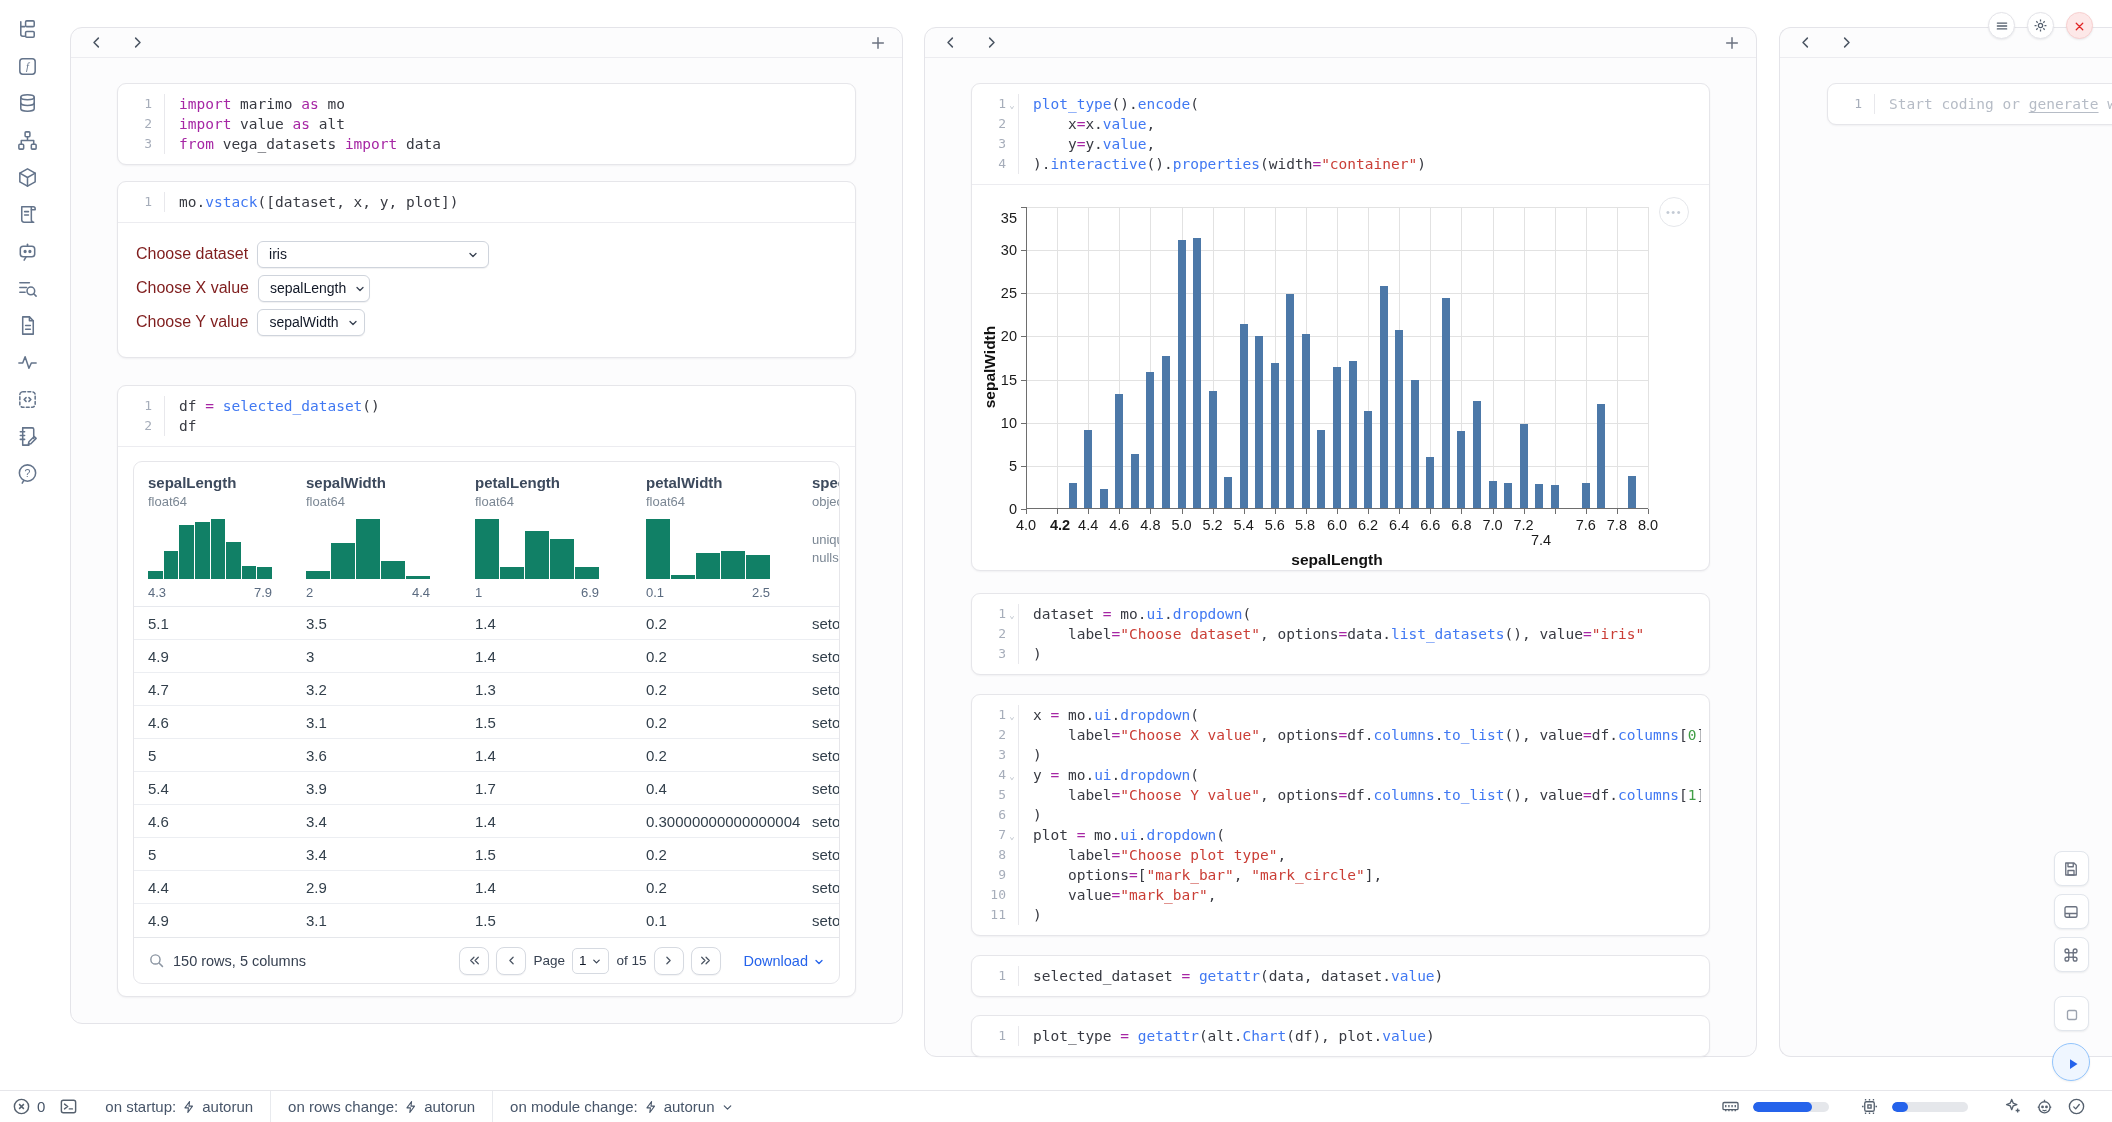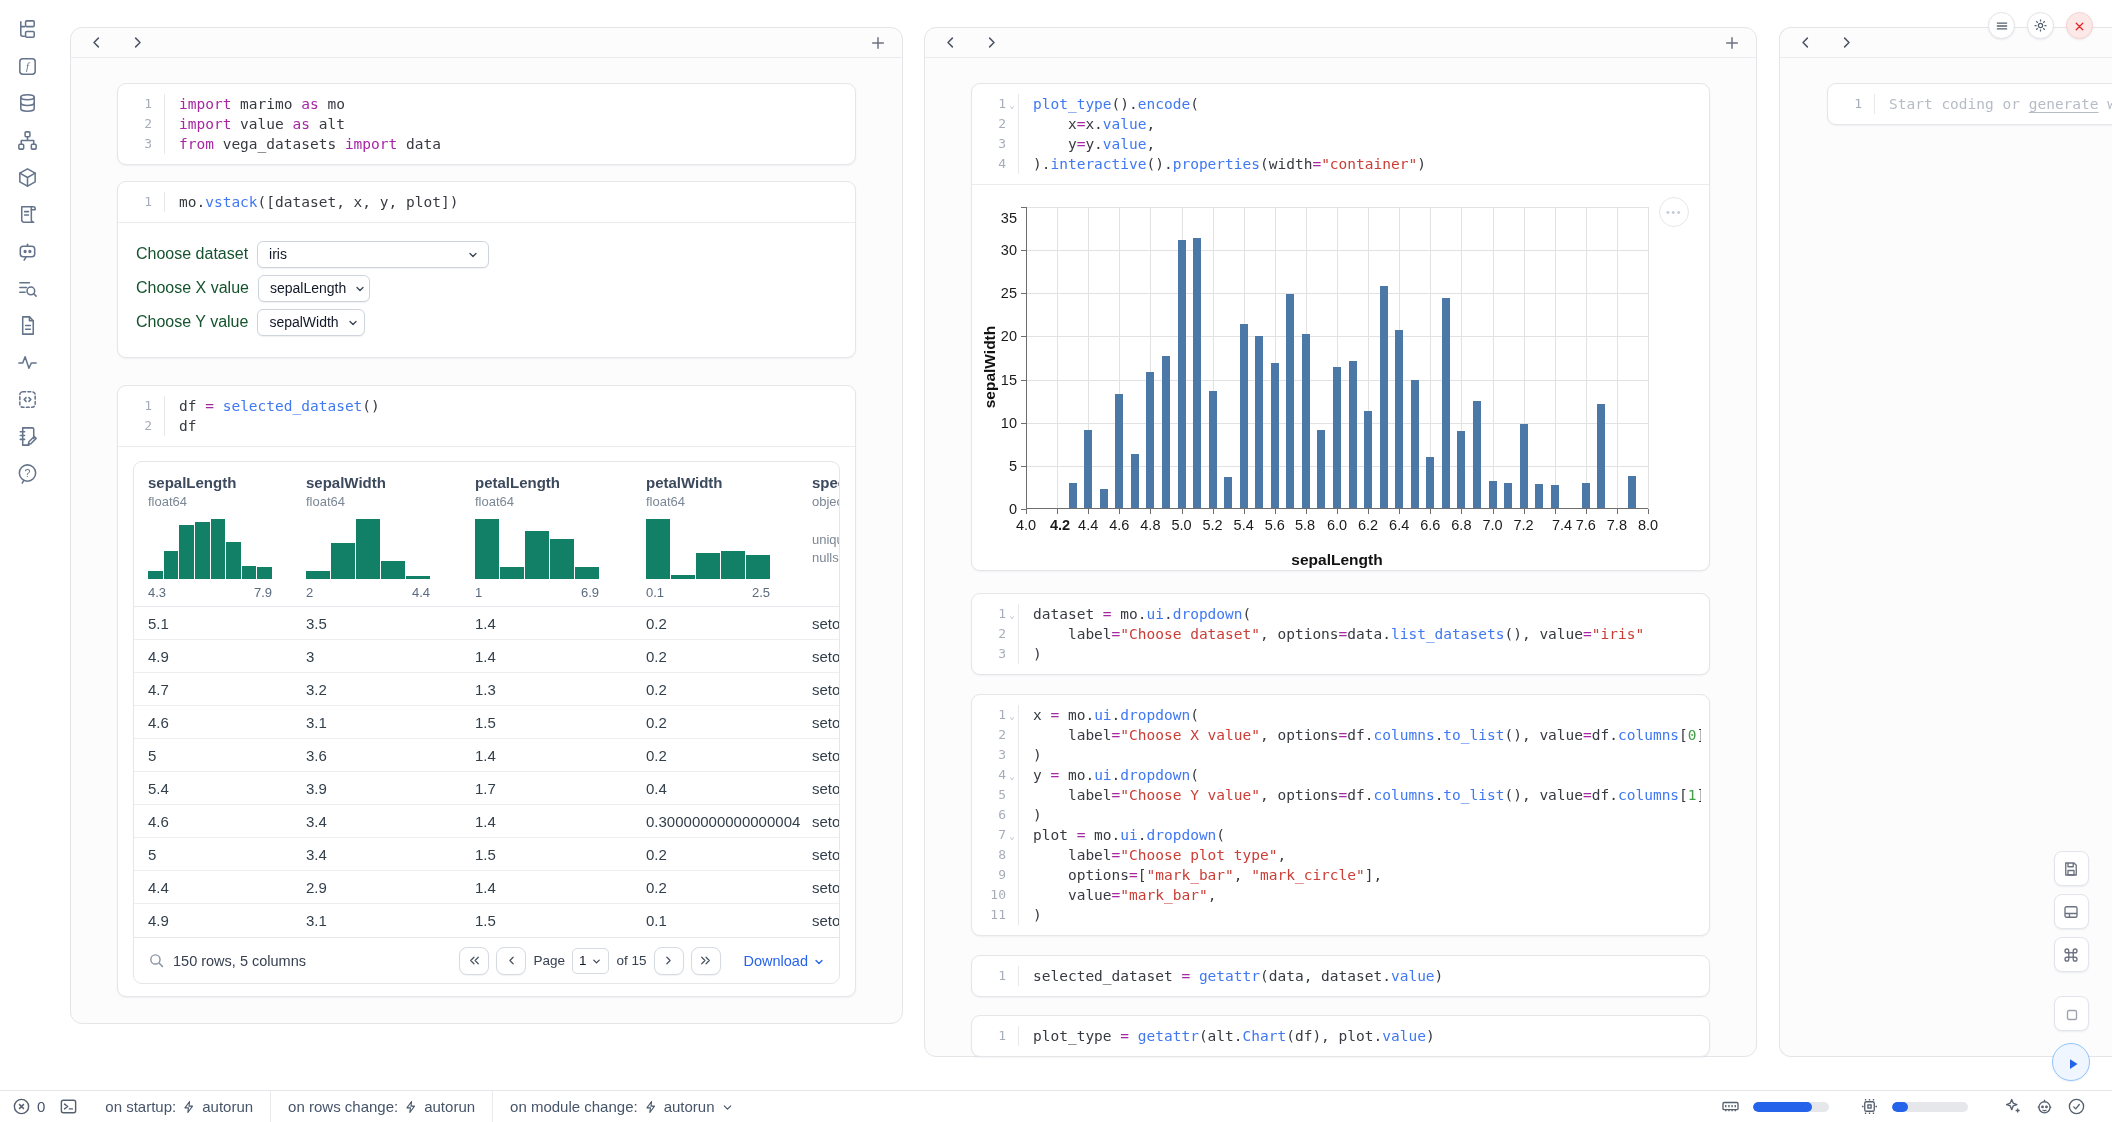--- a/index.html
+++ b/index.html
@@ -36,21 +36,21 @@
   .ln { width:34px; text-align:right; color:#a6adba; font-size:13px; flex:none; }
   .fold { width:12px; flex:none; color:#b3bac4; font-size:9px; text-align:center; line-height:22px; }
   .src { border-left:1px solid #e8e8ec; padding-left:14px; color:#383a42; overflow:hidden; }
   .tk-kw{color:#a626a4;} .tk-fn{color:#4078f2;} .tk-str{color:#ca3e36;}
   .tk-num{color:#3f9d44;} .tk-op{color:#a626a4;} .tk-pl{color:#383a42;}
   .cell-divider { border-top:1px solid #ececf0; }
 
   
   .controls-out { padding:14px 18px 18px 18px; }
   .ctl-row { display:flex; align-items:center; height:34px; }
-  .ctl-label { font-size:16px; color:#14532d; margin-right:9px; }
+  .ctl-label { font-size:16px; color:#7f1d1d; margin-right:9px; }
   .sel { display:flex; align-items:center; justify-content:space-between; height:27px;
     border:1px solid #cfd4dc; border-radius:6px; background:#fff; padding:0 9px 0 11px;
     font-size:14px; color:#111827; box-shadow:0 1px 1px rgba(15,23,42,.06); cursor:pointer; }
   .sel .chev { width:12px; height:12px; color:#374151; margin-left:8px; flex:none; }
   .sel .chev svg{width:100%;height:100%;}
   .ctl-row:nth-child(1) .sel { width:232px; }
   .ctl-row:nth-child(2) .sel { width:112px; }
   .ctl-row:nth-child(3) .sel { width:108px; }
   .ctl-row:nth-child(4) .sel { width:108px; }
 
@@ -561,21 +561,21 @@
               <div class="xtick-mark" style="left: 435.4px;"></div>
               <div class="xtick-label" style="left: 435.4px;">6.8</div>
               <div class="gl-v" style="left: 466.5px;"></div>
               <div class="xtick-mark" style="left: 466.5px;"></div>
               <div class="xtick-label" style="left: 466.5px;">7.0</div>
               <div class="gl-v" style="left: 497.6px;"></div>
               <div class="xtick-mark" style="left: 497.6px;"></div>
               <div class="xtick-label" style="left: 497.6px;">7.2</div>
               <div class="gl-v" style="left: 528.7px;"></div>
               <div class="xtick-mark" style="left: 528.7px;"></div>
-              <div class="xtick-label" style="left: 536px;">7.4</div>
+              <div class="xtick-label" style="left: 515px; margin-top: 15px;">7.4</div>
               <div class="gl-v" style="left: 559.8px;"></div>
               <div class="xtick-mark" style="left: 559.8px;"></div>
               <div class="xtick-label" style="left: 559.8px;">7.6</div>
               <div class="gl-v" style="left: 590.9px;"></div>
               <div class="xtick-mark" style="left: 590.9px;"></div>
               <div class="xtick-label" style="left: 590.9px;">7.8</div>
               <div class="gl-v" style="left: 622px;"></div>
               <div class="xtick-mark" style="left: 622px;"></div>
               <div class="xtick-label" style="left: 622px;">8.0</div>
               <div class="ytick-mark" style="top: 302px;"></div>

